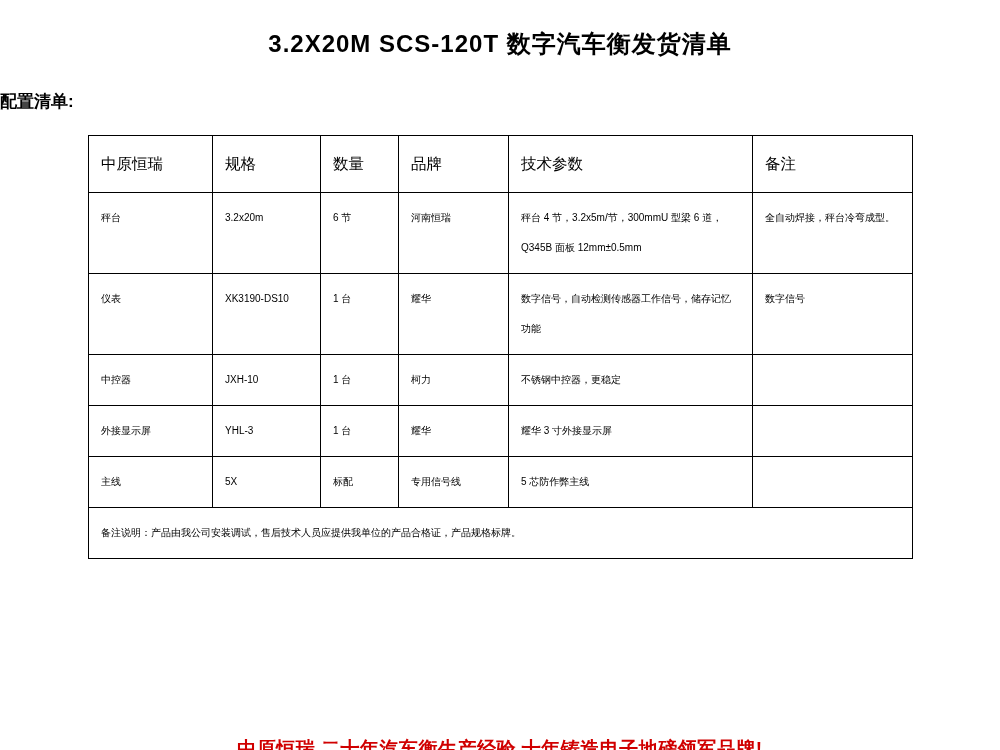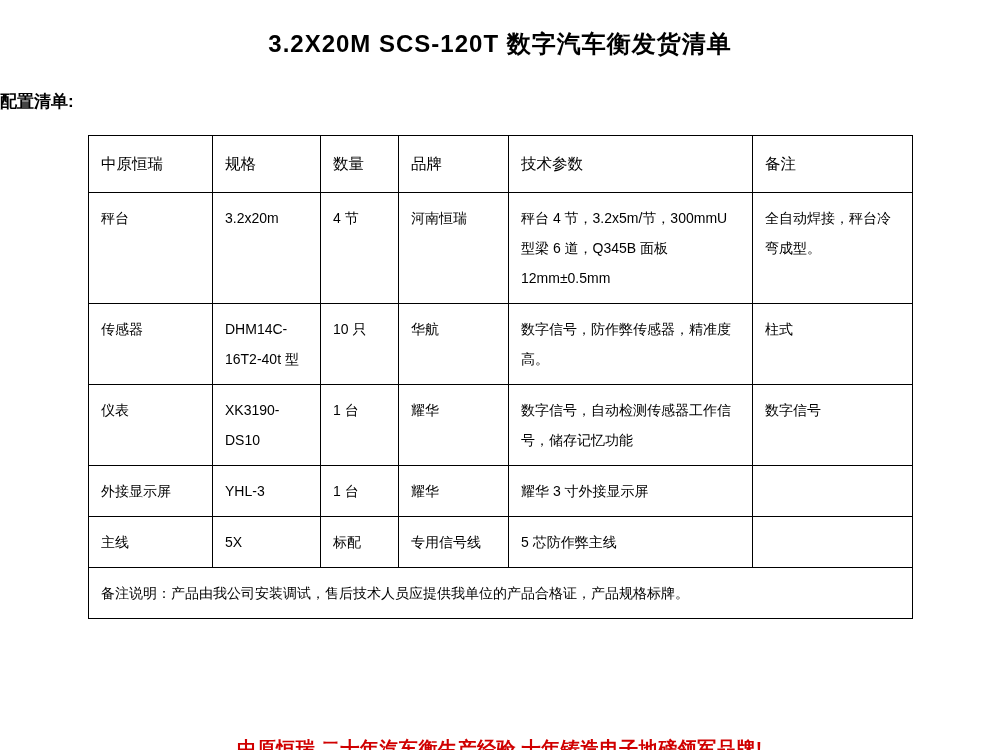--- a/index.html
+++ b/index.html
@@ -40,21 +40,21 @@
     margin-right: 88px;
   }
   table.spec {
     border-collapse: collapse;
     width: 824px;
     table-layout: fixed;
   }
   table.spec td {
     border: 1px solid #000000;
     padding: 10px 12px 10px 12px;
-    font-size: 14px;
+    font-size: 10px;
     line-height: 30px;
     vertical-align: top;
     word-break: break-word;
   }
   .col-1 { width: 124px; }
   .col-2 { width: 108px; }
   .col-3 { width: 78px; }
   .col-4 { width: 110px; }
   .col-5 { width: 244px; }
   .col-6 { width: 160px; }
@@ -106,44 +106,44 @@
           <td>规格</td>
           <td>数量</td>
           <td>品牌</td>
           <td>技术参数</td>
           <td>备注</td>
         </tr>
 
         <tr>
           <td>秤台</td>
           <td>3.2x20m</td>
-          <td>4 节</td>
+          <td>6 节</td>
           <td>河南恒瑞</td>
           <td>秤台 4 节，3.2x5m/节，300mmU 型梁 6 道，Q345B 面板 12mm±0.5mm</td>
           <td>全自动焊接，秤台冷弯成型。</td>
         </tr>
 
-        <tr>
-          <td>传感器</td>
-          <td>DHM14C-16T2-40t 型</td>
-          <td>10 只</td>
-          <td>华航</td>
-          <td>数字信号，防作弊传感器，精准度高。</td>
-          <td>柱式</td>
-        </tr>
 
         <tr>
           <td>仪表</td>
           <td>XK3190-DS10</td>
           <td>1 台</td>
           <td>耀华</td>
           <td>数字信号，自动检测传感器工作信号，储存记忆功能</td>
           <td>数字信号</td>
         </tr>
 
+        <tr>
+          <td>中控器</td>
+          <td>JXH-10</td>
+          <td>1 台</td>
+          <td>柯力</td>
+          <td>不锈钢中控器，更稳定</td>
+          <td></td>
+        </tr>
 
         <tr>
           <td>外接显示屏</td>
           <td>YHL-3</td>
           <td>1 台</td>
           <td>耀华</td>
           <td>耀华 3 寸外接显示屏</td>
           <td></td>
         </tr>
 

